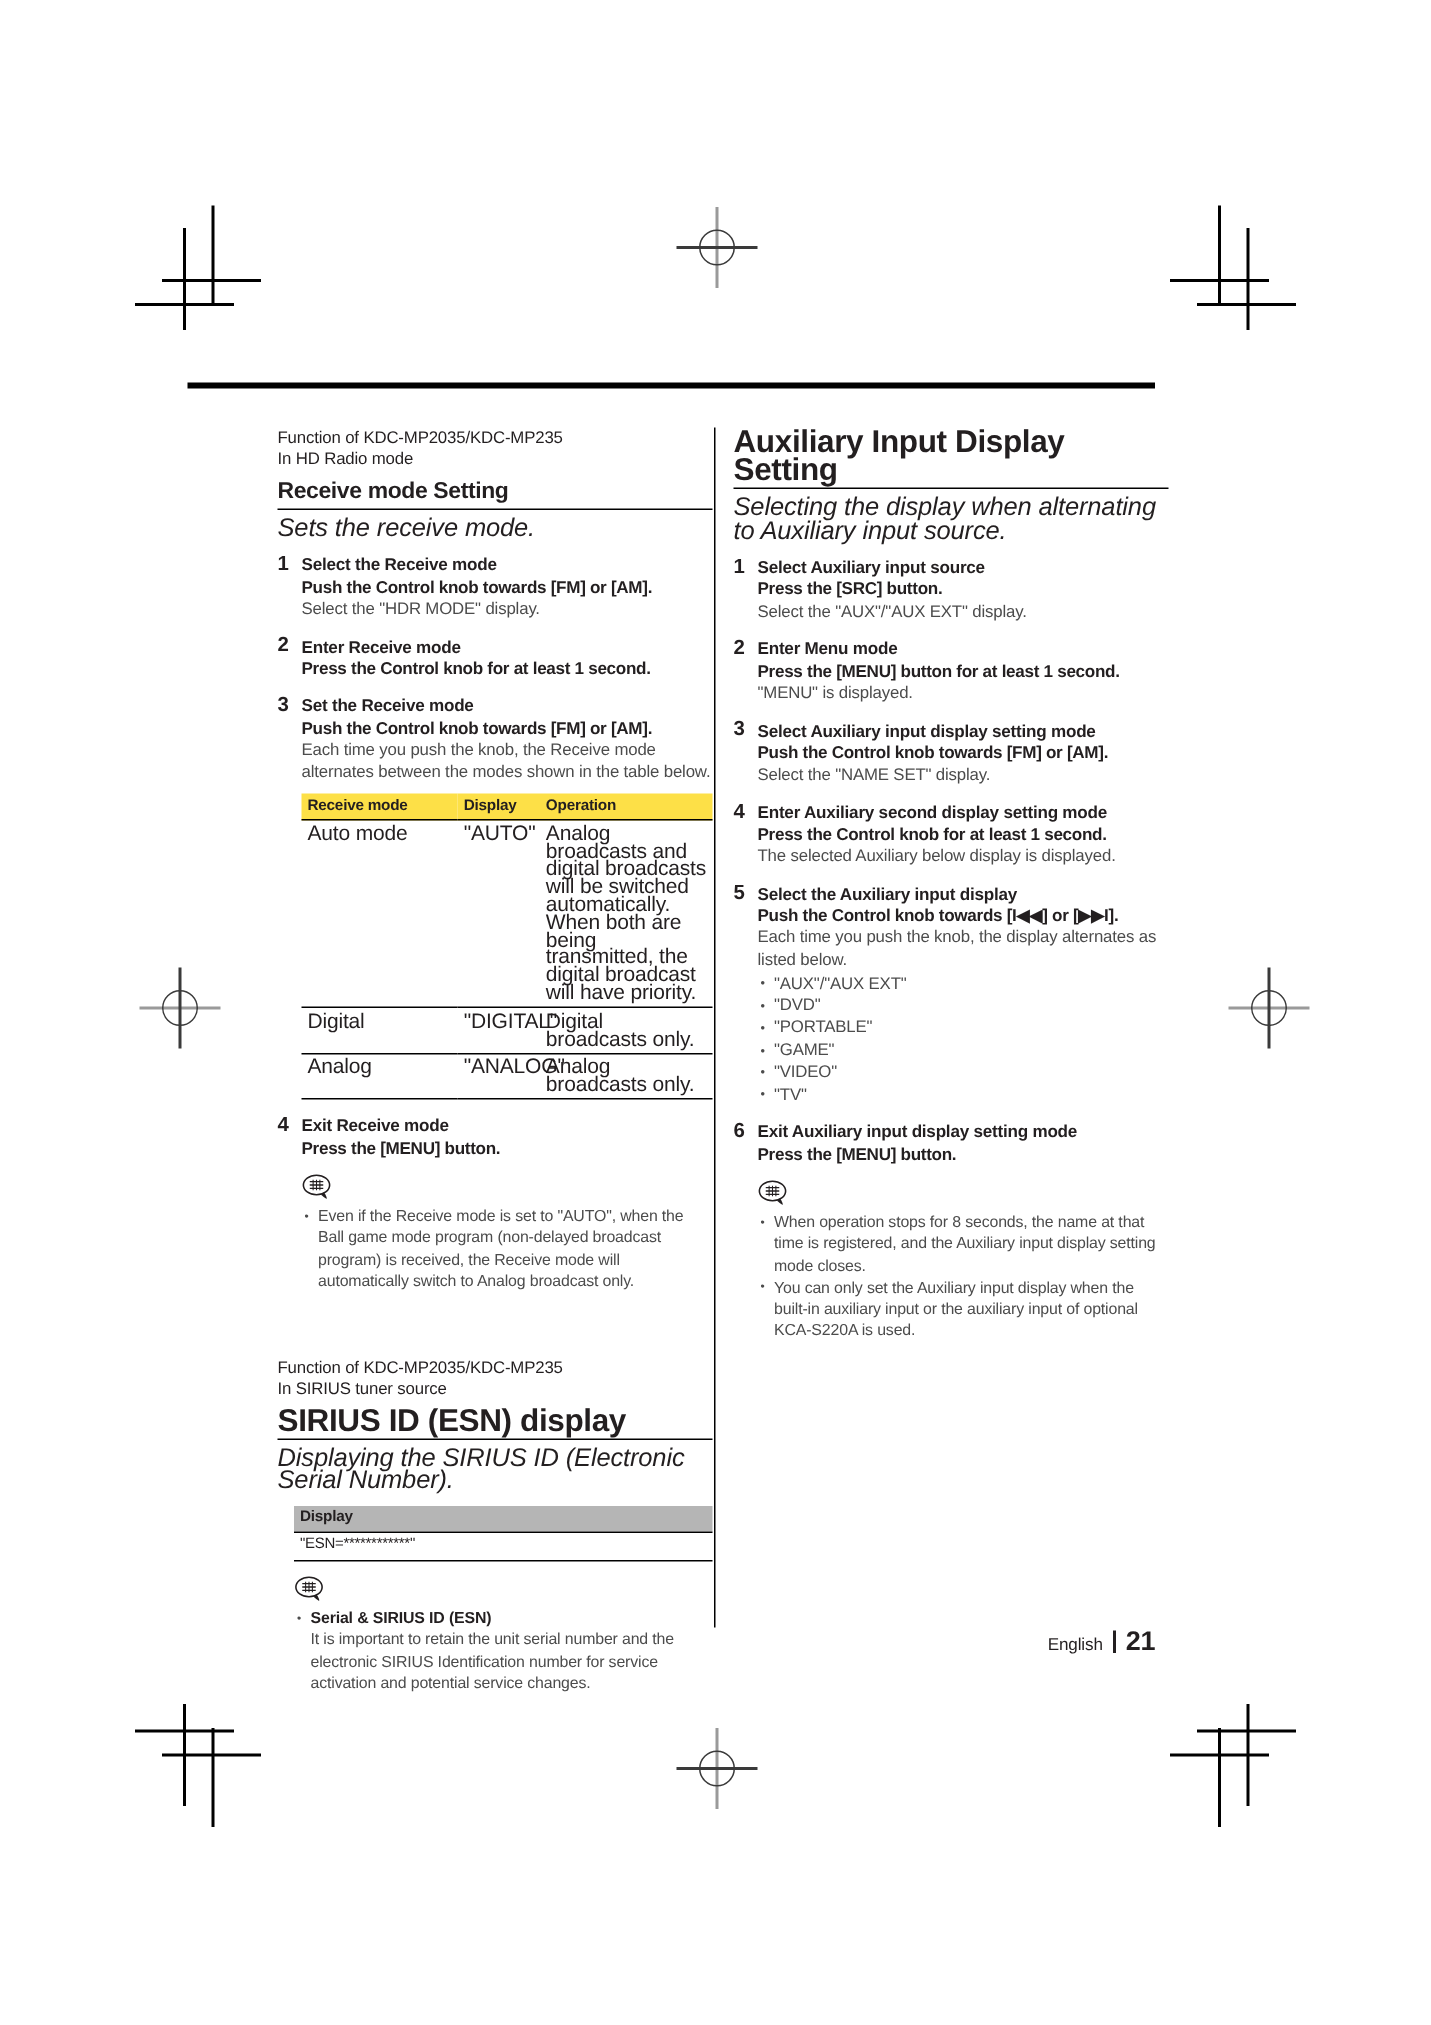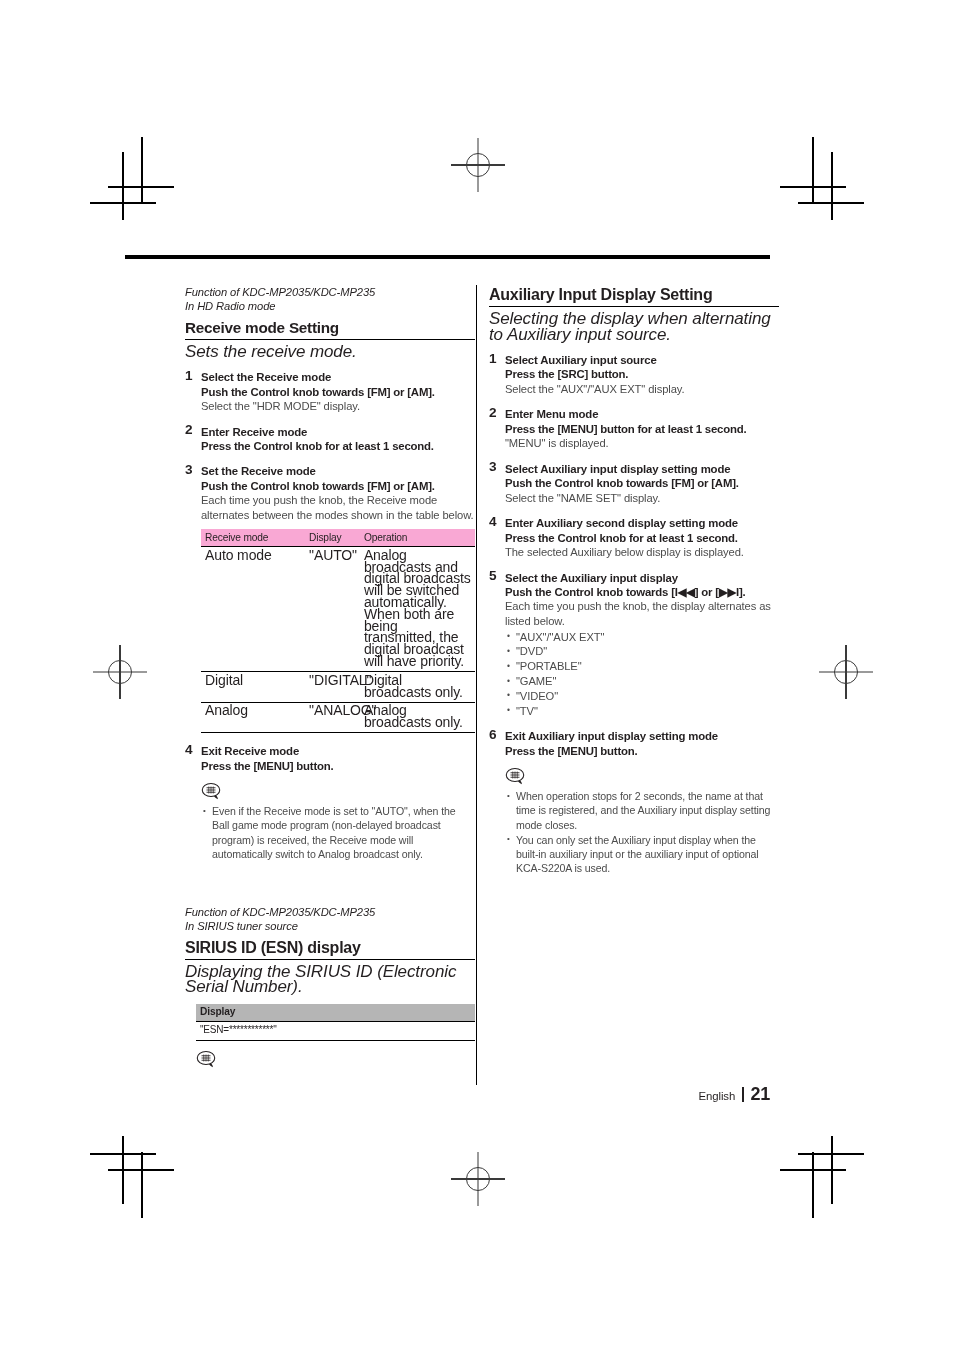--- a/index.html
+++ b/index.html
@@ -72,35 +72,34 @@
   .col {
     position: absolute;
     top: 285px;
     width: 290px;
   }
   .col-left  { left: 185px; }
   .col-right { left: 489px; }
 
   
   .func-line {
-    font-style: italic;
     font-size: 11.2px;
     line-height: 14.3px;
     color: #231f20;
     letter-spacing: -0.1px;
   }
 
   .sec-title {
     font-size: 15.3px;
     font-weight: bold;
     line-height: 19px;
     margin-top: 4px;
     letter-spacing: -0.25px;
   }
-  .sec-title.lg { font-size: 16px; }
+  .sec-title.lg { font-size: 21px; }
 
   .sec-rule {
     border-bottom: 1.9px solid #000;
     margin-top: 2px;
   }
 
   .intro {
     font-size: 17px;
     line-height: 15.5px;
     margin-top: 4px;
@@ -157,23 +156,23 @@
   }
 
   
   table.modes {
     width: 100%;
     border-collapse: collapse;
     margin-top: 7px;
     table-layout: fixed;
   }
   table.modes th {
-    background: #f9a8d4;
+    background: #fde047;
     font-size: 10.2px;
-    font-weight: normal;
+    font-weight: bold;
     text-align: left;
     padding: 2.5px 3px 2.5px 4px;
     border-bottom: 1.6px solid #000;
     letter-spacing: -0.15px;
     line-height: 12px;
   }
   table.modes td {
     font-size: 14px;
     line-height: 11.8px;
     vertical-align: top;
@@ -442,20 +441,26 @@
               <line x1="11" y1="11.5" x2="29" y2="11.5"></line>
               <line x1="11" y1="16" x2="29" y2="16"></line>
               <line x1="11" y1="20.5" x2="29" y2="20.5"></line>
             </g>
             <g stroke="#231f20" stroke-width="1.4">
               <line x1="15.5" y1="9" x2="15.5" y2="23"></line>
               <line x1="20" y1="9" x2="20" y2="23"></line>
               <line x1="24.5" y1="9" x2="24.5" y2="23"></line>
             </g>
           </svg>
+          <ul>
+            <li>
+              <b>Serial &amp; SIRIUS ID (ESN)</b><br>
+              <span>It is important to retain the unit serial number and the electronic SIRIUS Identification number for service activation and potential service changes.</span>
+            </li>
+          </ul>
         </div>
       </div>
     </section>
   </div>
 
   <div class="col col-right">
     <section>
       <h2 class="sec-title lg" style="margin-top:0;">Auxiliary Input Display Setting</h2>
       <div class="sec-rule"></div>
 
@@ -518,21 +523,21 @@
               <line x1="11" y1="16" x2="29" y2="16"></line>
               <line x1="11" y1="20.5" x2="29" y2="20.5"></line>
             </g>
             <g stroke="#231f20" stroke-width="1.4">
               <line x1="15.5" y1="9" x2="15.5" y2="23"></line>
               <line x1="20" y1="9" x2="20" y2="23"></line>
               <line x1="24.5" y1="9" x2="24.5" y2="23"></line>
             </g>
           </svg>
           <ul>
-            <li>When operation stops for 2 seconds, the name at that time is registered, and the Auxiliary input display setting mode closes.</li>
+            <li>When operation stops for 8 seconds, the name at that time is registered, and the Auxiliary input display setting mode closes.</li>
             <li>You can only set the Auxiliary input display when the built-in auxiliary input or the auxiliary input of optional KCA-S220A is used.</li>
           </ul>
         </div>
       </div>
     </section>
   </div>
 
   <div class="footer">
     <span class="lang">English</span>
     <span class="bar"></span>

